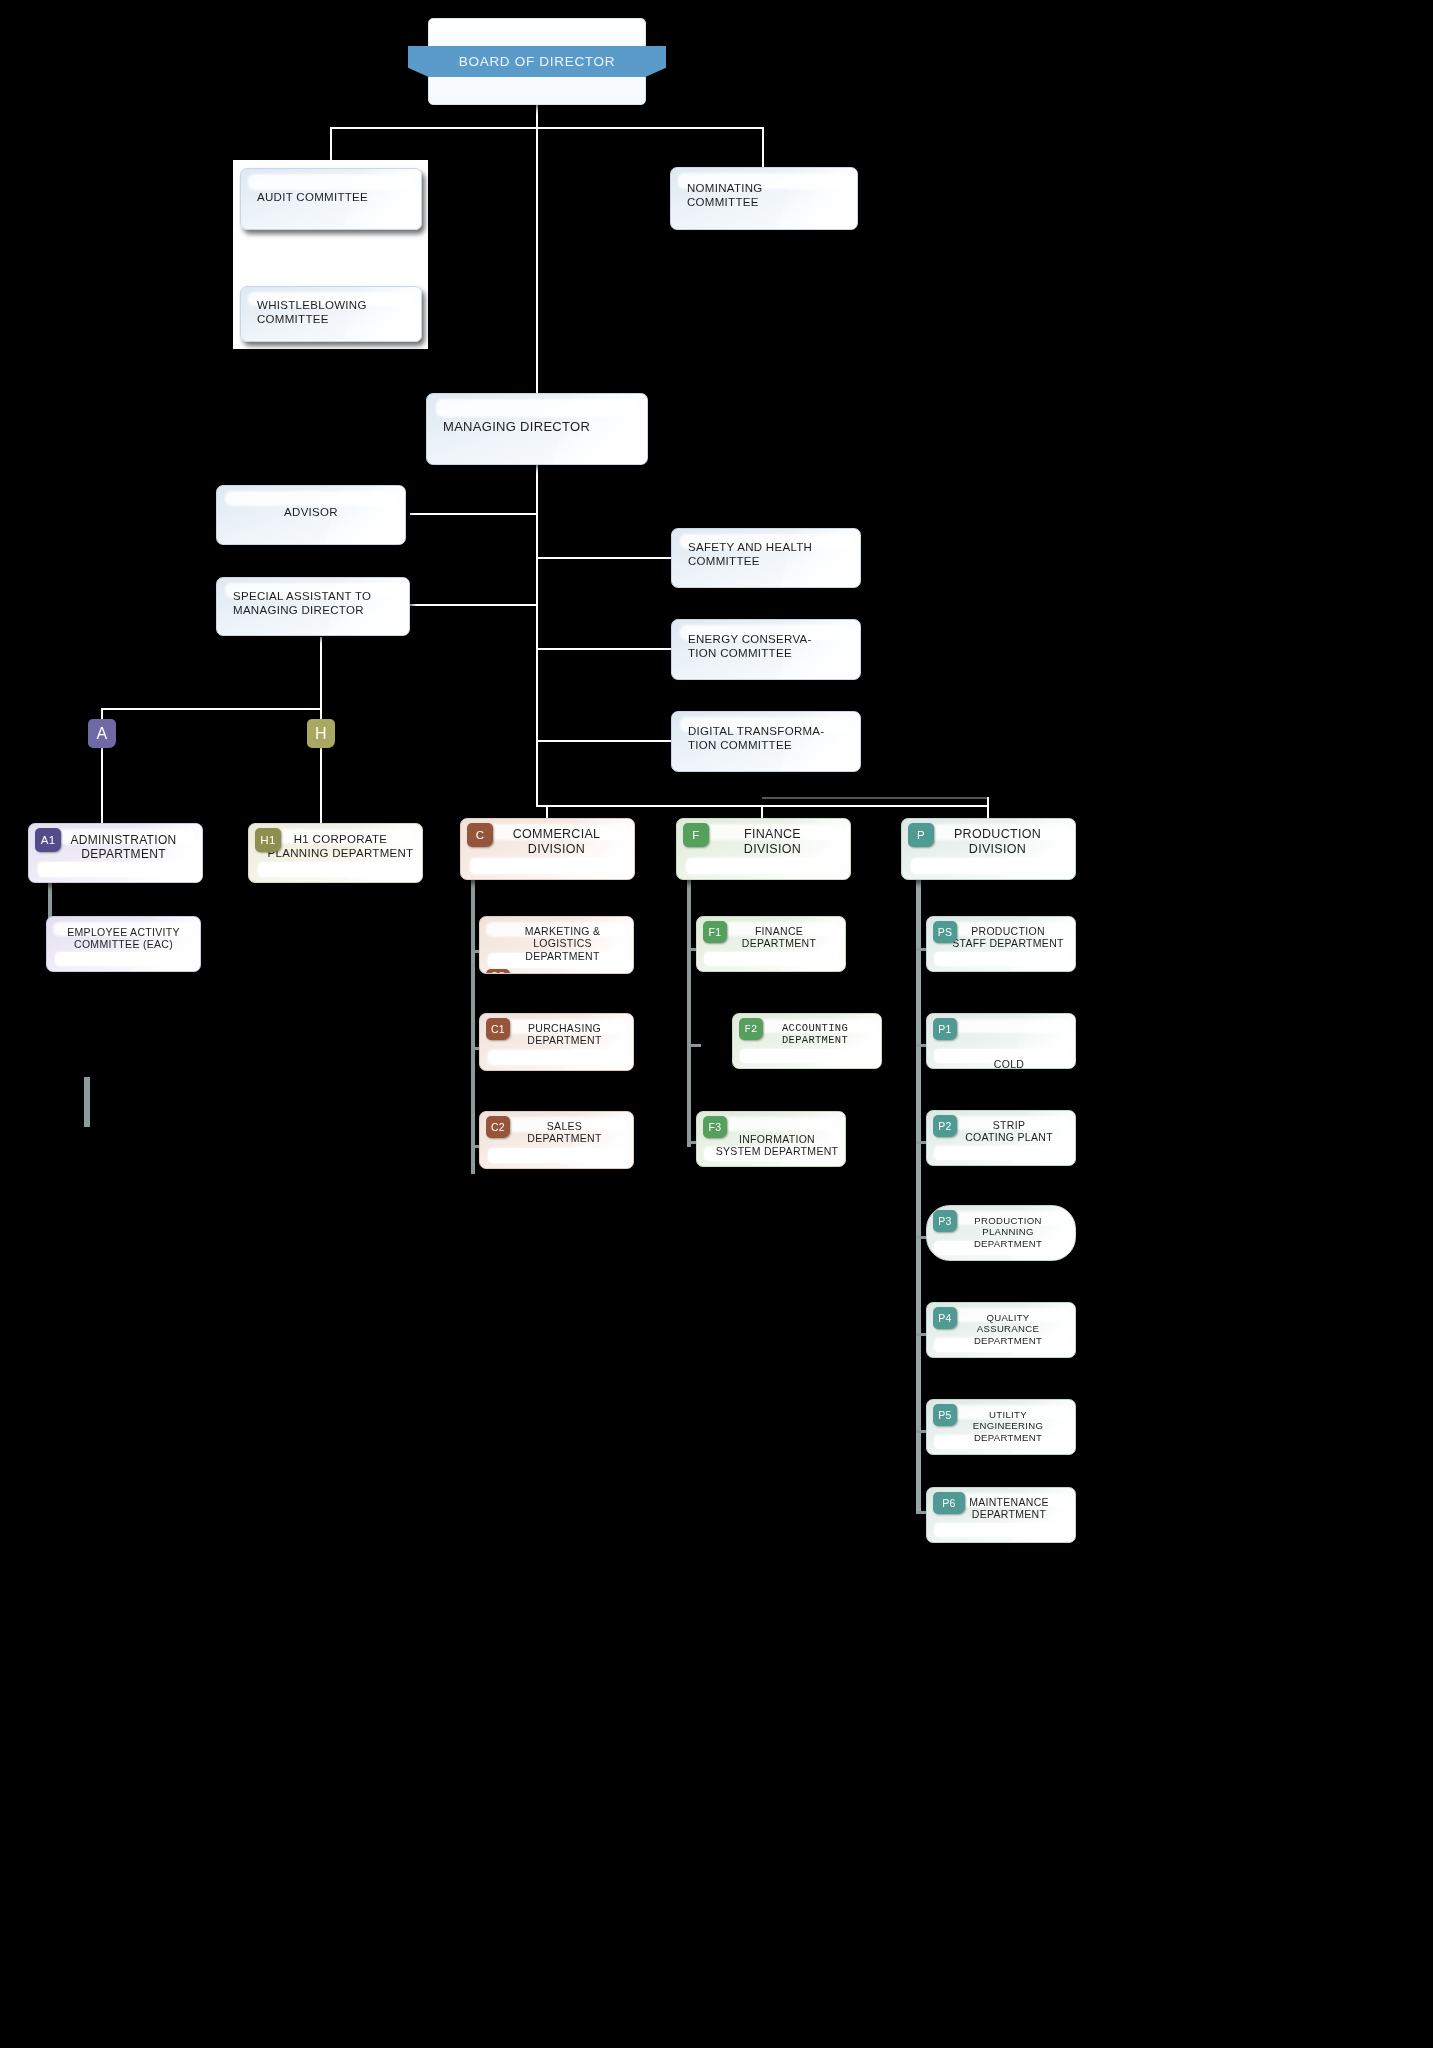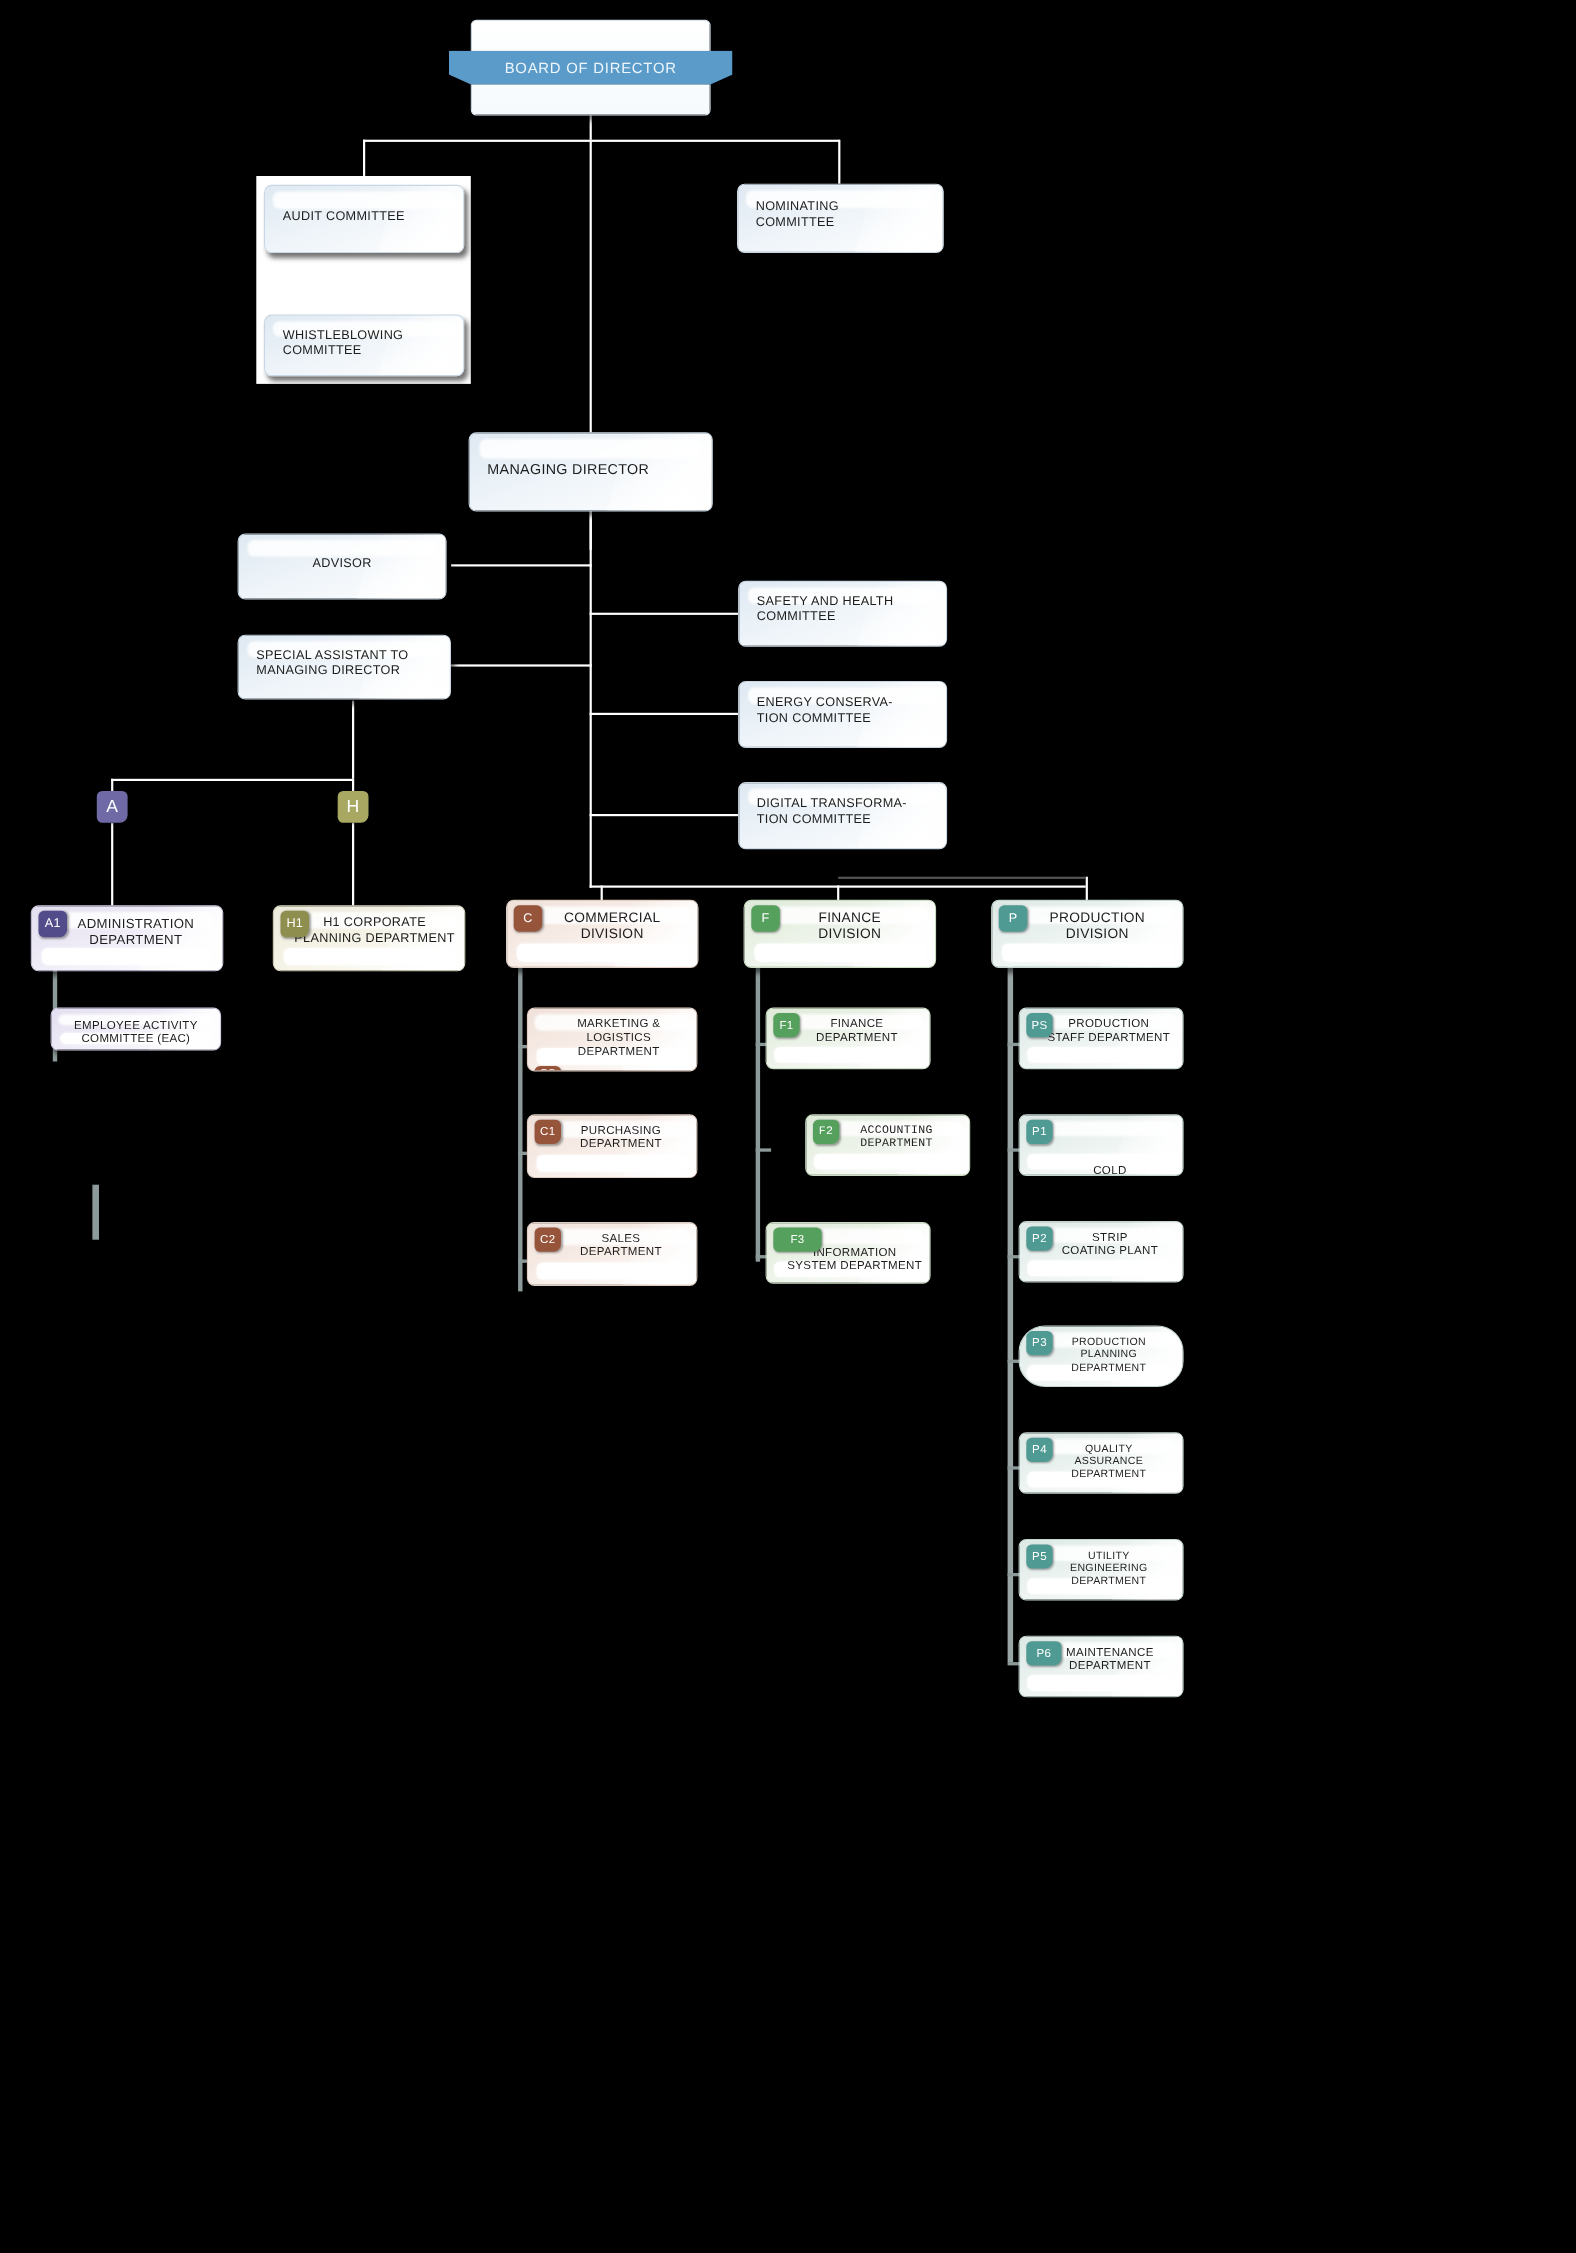--- a/index.html
+++ b/index.html
@@ -248,21 +248,21 @@
   <div class="node dept fam-admin" style="left:28px;top:823px;width:175px;height:60px;">
     <span class="sheen"></span>
     <span class="strip"></span>
     <span class="badge sm" style="background:#534c8a;">
       <span>A1</span>
     </span>
     <span class="label" style="padding-top:9px;padding-left:22px;">ADMINISTRATION
 DEPARTMENT</span>
   </div>
 
-  <div class="node dept fam-admin" style="left:46px;top:916px;width:155px;height:39px;">
+  <div class="node dept fam-admin" style="left:46px;top:916px;width:155px;height:56px;">
     <span class="sheen"></span>
     <span class="strip"></span>
     <span class="label small" style="padding-top:9px;font-size:10.5px;">EMPLOYEE ACTIVITY
 COMMITTEE (EAC)</span>
   </div>
 
   <div class="node dept fam-corp" style="left:248px;top:823px;width:175px;height:60px;">
     <span class="sheen"></span>
     <span class="strip"></span>
     <span class="badge sm" style="background:#8e8e4e;">
@@ -338,21 +338,21 @@
     <span class="badge sm" style="background:#55a05c;width:24px;height:22px;font-size:10.5px;">
       <span>F2</span>
     </span>
     <span class="label" style="padding-top:8px;padding-left:22px;font-size:10.5px;">ACCOUNTING
 DEPARTMENT</span>
   </div>
 
   <div class="node dept fam-fin" style="left:696px;top:1111px;width:150px;height:56px;">
     <span class="sheen"></span>
     <span class="strip"></span>
-    <span class="badge sm" style="background:#55a05c;width:44px;height:22px;font-size:10.5px;">
+    <span class="badge sm" style="background:#55a05c;width:24px;height:22px;font-size:10.5px;">
       <span>F3</span>
     </span>
     <span class="label" style="padding-top:21px;padding-left:18px;font-size:10.5px;">INFORMATION
 SYSTEM DEPARTMENT</span>
   </div>
 
   <div class="node div fam-prod" style="left:901px;top:818px;width:175px;height:62px;">
     <span class="sheen"></span>
     <span class="strip"></span>
     <span class="badge sm" style="background:#4f9b94;">

